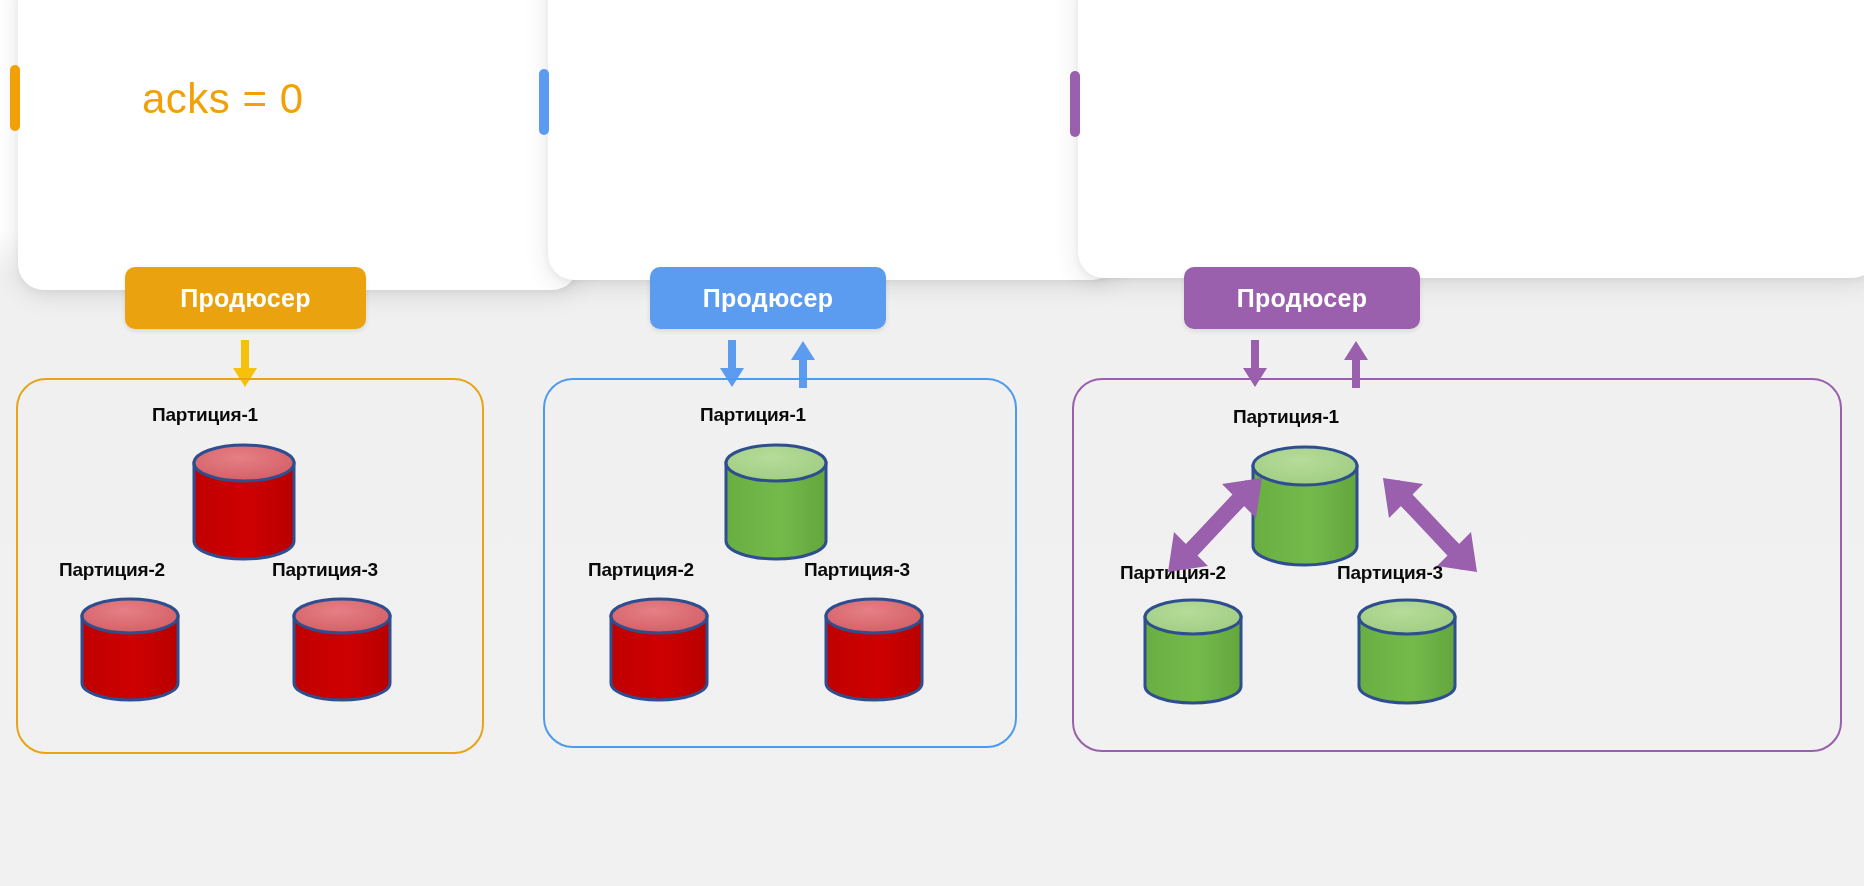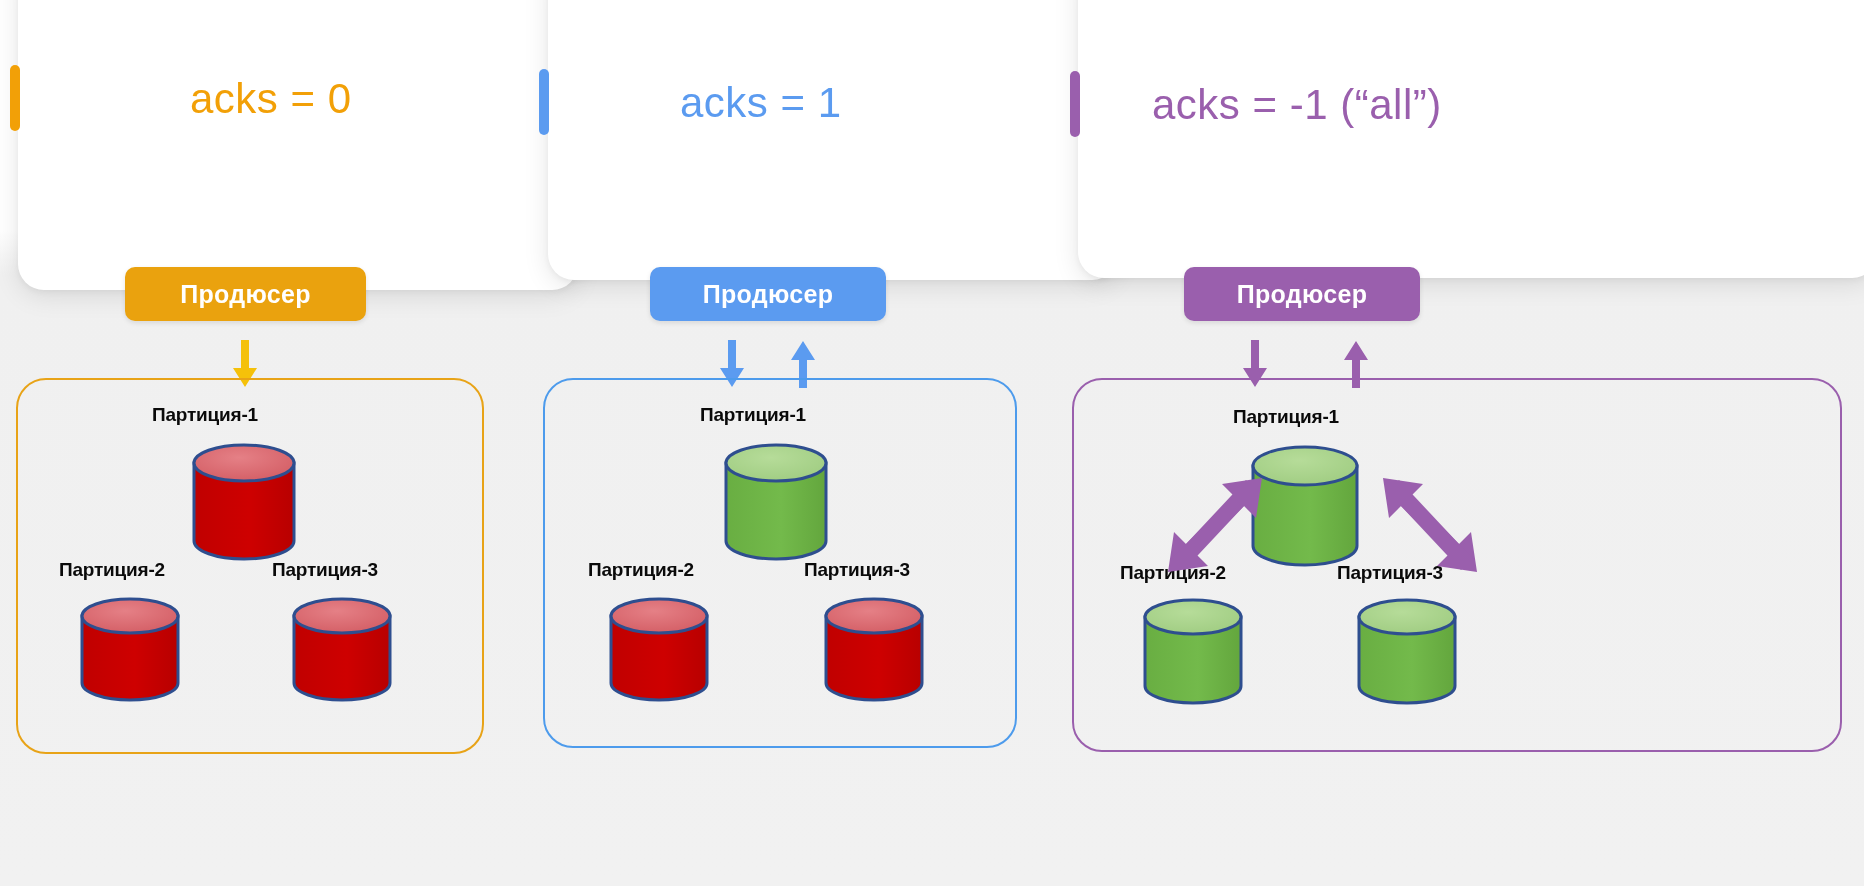--- a/index.html
+++ b/index.html
@@ -49,28 +49,28 @@
   .accent.a2 { left: 539px;  top: 69px; background: #5B9BF0; }
   .accent.a3 { left: 1070px; top: 71px; background: #9A5FAD; }
 
   .card-title {
     position: absolute;
     font-size: 42px;
     font-weight: 400;
     letter-spacing: 0.5px;
     white-space: nowrap;
   }
-  .card-title.t1 { left: 142px;  top: 75px;  color: #F2A007; margin-left: 48px; }
+  .card-title.t1 { left: 142px;  top: 75px;  color: #F2A007; }
   .card-title.t2 { left: 680px;  top: 79px;  color: #5B9BF0; }
   .card-title.t3 { left: 1152px; top: 81px;  color: #9A5FAD; }
 
   
   .producer {
     position: absolute;
-    height: 54px;
+    height: 62px;
     border-radius: 10px;
     display: flex;
     align-items: center;
     justify-content: center;
     color: #ffffff;
     font-size: 25px;
     font-weight: bold;
     letter-spacing: 0.3px;
     box-shadow: 0 2px 5px rgba(0,0,0,0.10);
   }
@@ -130,22 +130,20 @@
 
   <div class="card c1"></div>
   <div class="card c2"></div>
   <div class="card c3"></div>
 
   <div class="accent a1"></div>
   <div class="accent a2"></div>
   <div class="accent a3"></div>
 
   <div class="card-title t1">acks = 0</div>
-  <div class="card-title t2">acks = 1</div>
-  <div class="card-title t3">acks = -1 (“all”)</div>
 
   <div class="producer p1">
     <span>Продюсер</span>
   </div>
   <div class="producer p2">
     <span>Продюсер</span>
   </div>
   <div class="producer p3">
     <span>Продюсер</span>
   </div>

